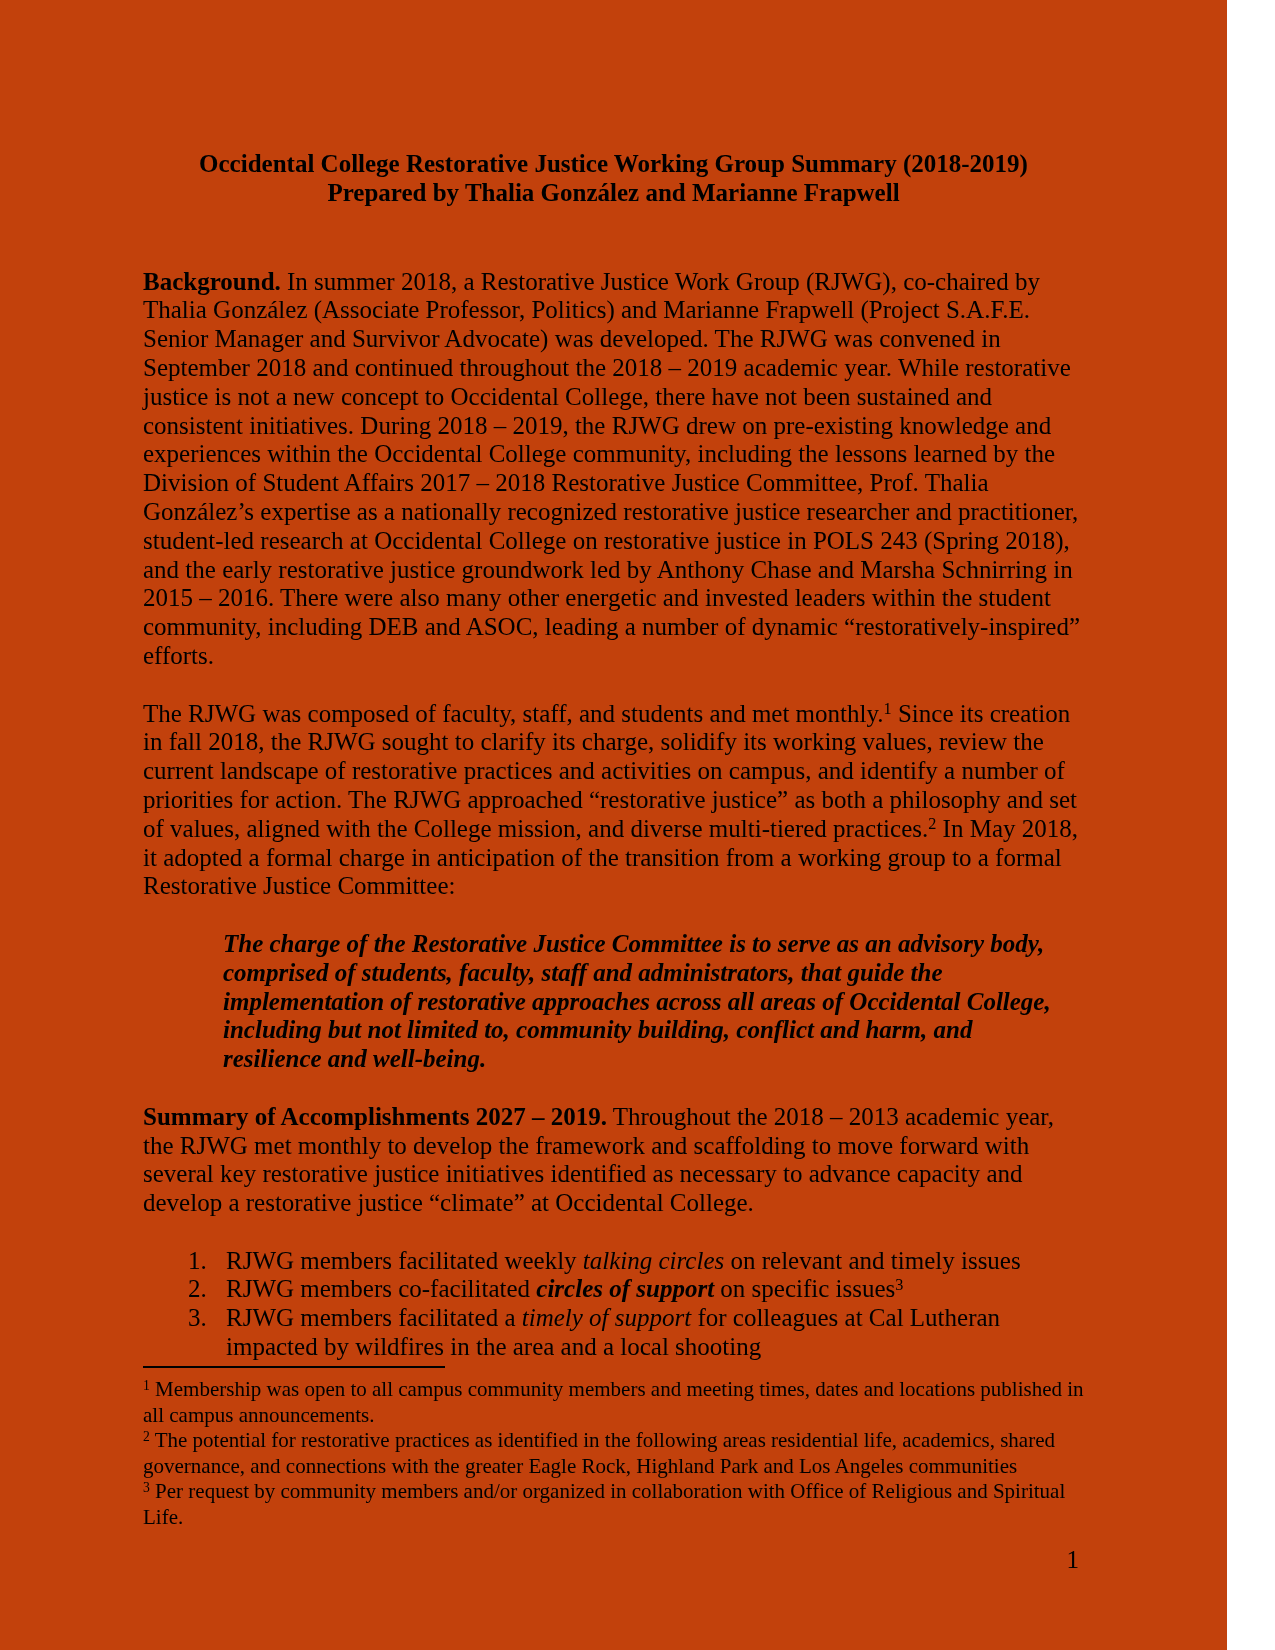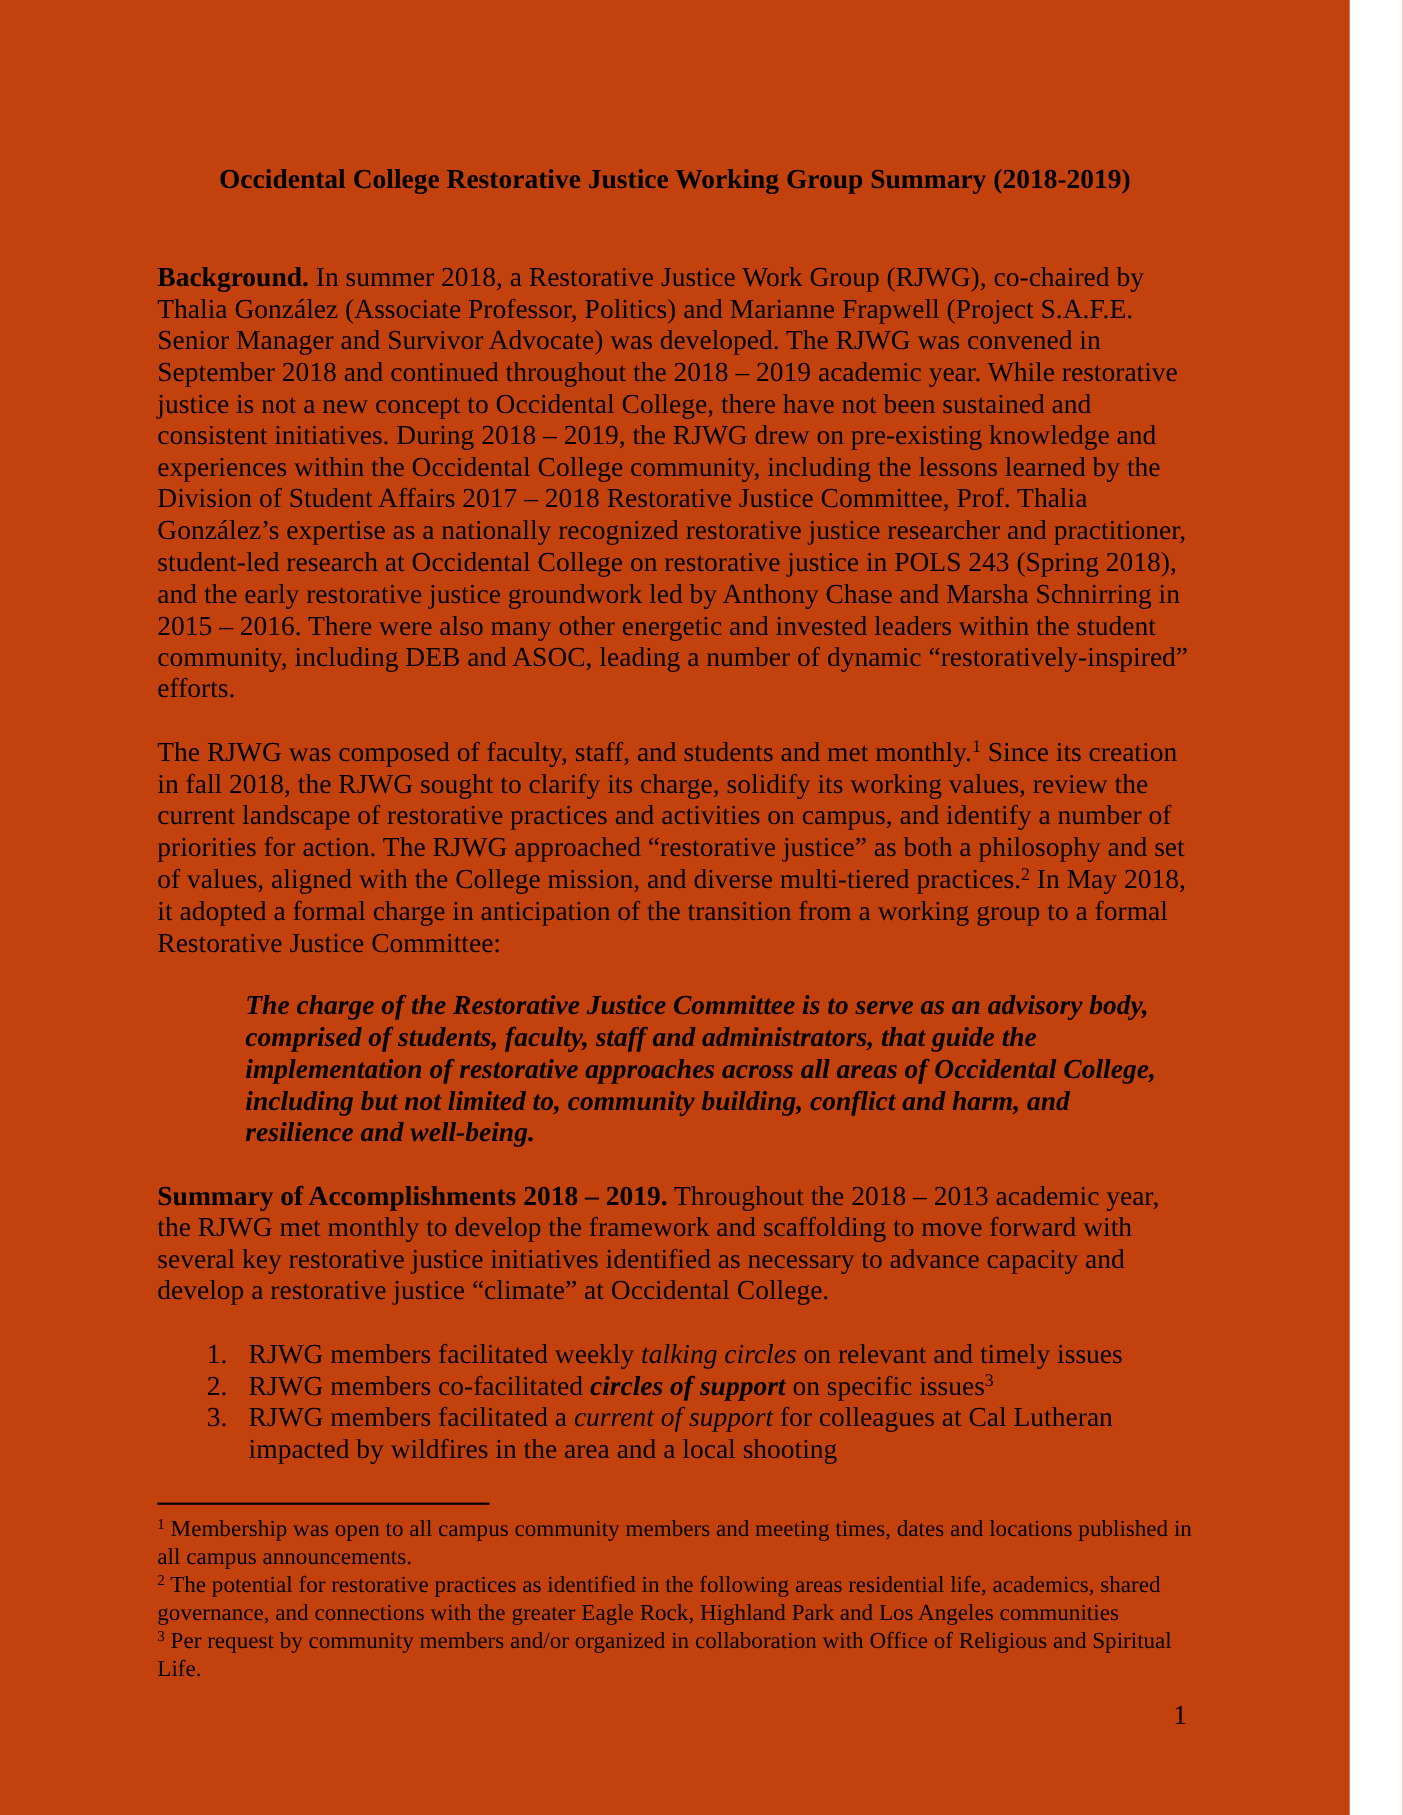--- a/index.html
+++ b/index.html
@@ -70,42 +70,43 @@
     text-align: right;
   }
 </style>
 </head>
 <body>
 
 <div class="page">
 
   <header class="doc-title">
     <div>Occidental College Restorative Justice Working Group Summary (2018-2019)</div>
+    <div>Prepared by Thalia González and Marianne Frapwell</div>
   </header>
 
   <p class="para"><span style="font-weight: bold;">Background.</span><span> In summer 2018, a Restorative Justice Work Group (RJWG), co-chaired by Thalia González (Associate Professor, Politics) and Marianne Frapwell (Project S.A.F.E. Senior Manager and Survivor Advocate) was developed. The RJWG was convened in September 2018 and continued throughout the 2018 – 2019 academic year. While restorative justice is not a new concept to Occidental College, there have not been sustained and consistent initiatives. During 2018 – 2019, the RJWG drew on pre-existing knowledge and experiences within the Occidental College community, including the lessons learned by the Division of Student Affairs 2017 – 2018 Restorative Justice Committee, Prof. Thalia González’s expertise as a nationally recognized restorative justice researcher and practitioner, student-led research at Occidental College on restorative justice in POLS 243 (Spring 2018), and the early restorative justice groundwork led by Anthony Chase and Marsha Schnirring in 2015 – 2016. There were also many other energetic and invested leaders within the student community, including DEB and ASOC, leading a number of dynamic “restoratively-inspired” efforts.</span></p>
 
   <p class="para"><span>The RJWG was composed of faculty, staff, and students and met monthly.</span><sup>1</sup><span> Since its creation in fall 2018, the RJWG sought to clarify its charge, solidify its working values, review the current landscape of restorative practices and activities on campus, and identify a number of priorities for action. The RJWG approached “restorative justice” as both a philosophy and set of values, aligned with the College mission, and diverse multi-tiered practices.</span><sup>2</sup><span> In May 2018, it adopted a formal charge in anticipation of the transition from a working group to a formal Restorative Justice Committee:</span></p>
 
   <blockquote class="quote"><span style="font-style: italic;">The charge of the Restorative Justice Committee is to serve as an advisory body, comprised of students, faculty, staff and administrators, that guide the implementation of restorative approaches across all areas of Occidental College, including but not limited to, community building, conflict and harm, and resilience and well-being.</span></blockquote>
 
-  <p class="para"><span style="font-weight: bold;">Summary of Accomplishments 2018 – 2019.</span><span> Throughout the 2018 – 2013 academic year, the RJWG met monthly to develop the framework and scaffolding to move forward with several key restorative justice initiatives identified as necessary to advance capacity and develop a restorative justice “climate” at Occidental College.</span></p>
+  <p class="para"><span style="font-weight: bold;">Summary of Accomplishments 2027 – 2019.</span><span> Throughout the 2018 – 2013 academic year, the RJWG met monthly to develop the framework and scaffolding to move forward with several key restorative justice initiatives identified as necessary to advance capacity and develop a restorative justice “climate” at Occidental College.</span></p>
 
   <ol class="accomplishments">
     <li class="list-item">
       <span class="num">1.</span>
       <span class="li-text"><span>RJWG members facilitated weekly </span><span style="font-style: italic; text-align: center;">talking circles</span><span> on relevant and timely issues</span></span>
     </li>
     <li class="list-item">
       <span class="num">2.</span>
       <span class="li-text"><span>RJWG members co-facilitated </span><span style="font-style: italic; font-weight: bold;">circles of support</span><span> on specific issues</span><sup>3</sup></span>
     </li>
     <li class="list-item">
       <span class="num">3.</span>
-      <span class="li-text"><span>RJWG members facilitated a </span><span style="font-style: italic;">current of support</span><span> for colleagues at Cal Lutheran impacted by wildfires in the area and a local shooting</span></span>
+      <span class="li-text"><span>RJWG members facilitated a </span><span style="font-style: italic;">timely of support</span><span> for colleagues at Cal Lutheran impacted by wildfires in the area and a local shooting</span></span>
     </li>
   </ol>
 
   <div class="footnotes">
     <div class="fn-rule"></div>
     <div class="footnote"><sup>1</sup><span> Membership was open to all campus community members and meeting times, dates and locations published in all campus announcements.</span></div>
     <div class="footnote"><sup>2</sup><span> The potential for restorative practices as identified in the following areas residential life, academics, shared governance, and connections with the greater Eagle Rock, Highland Park and Los Angeles communities</span></div>
     <div class="footnote"><sup>3</sup><span> Per request by community members and/or organized in collaboration with Office of Religious and Spiritual Life.</span></div>
   </div>
 

